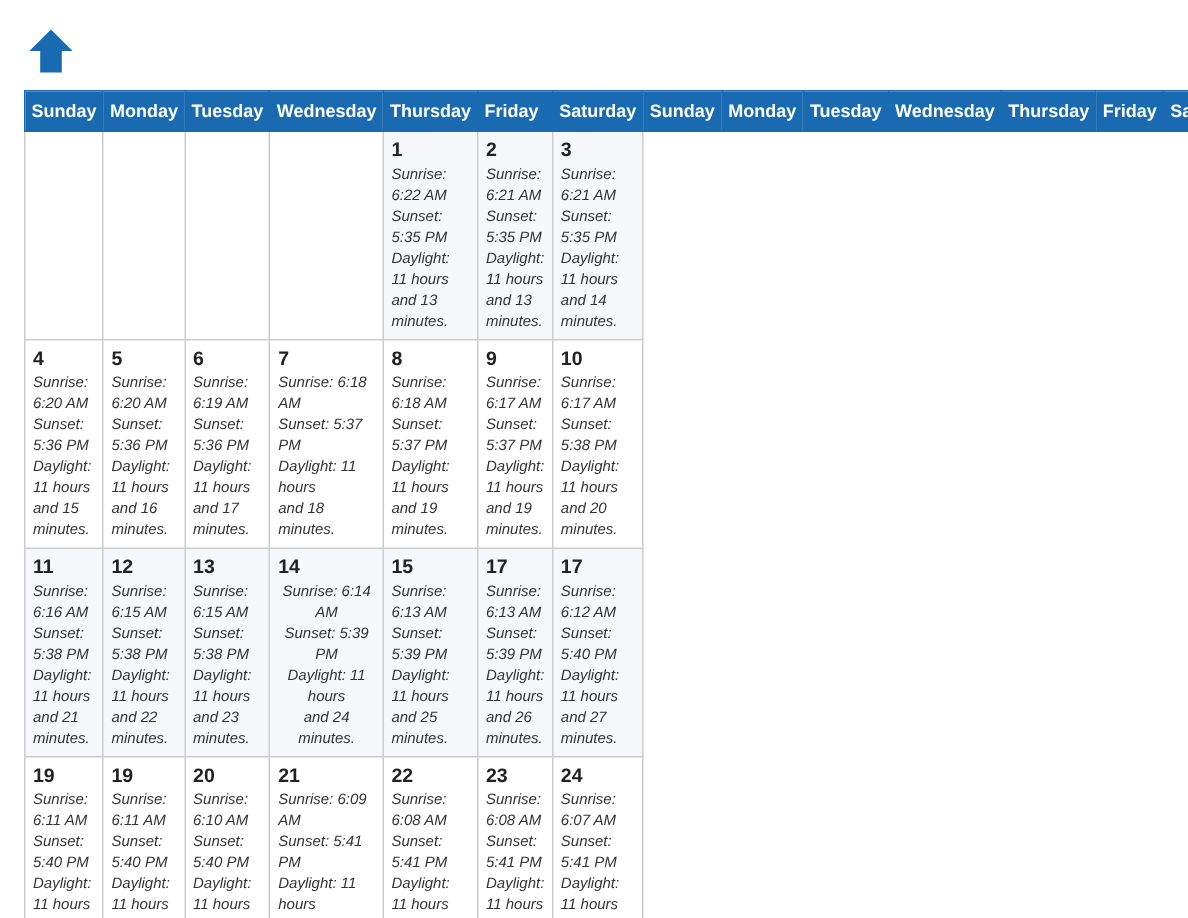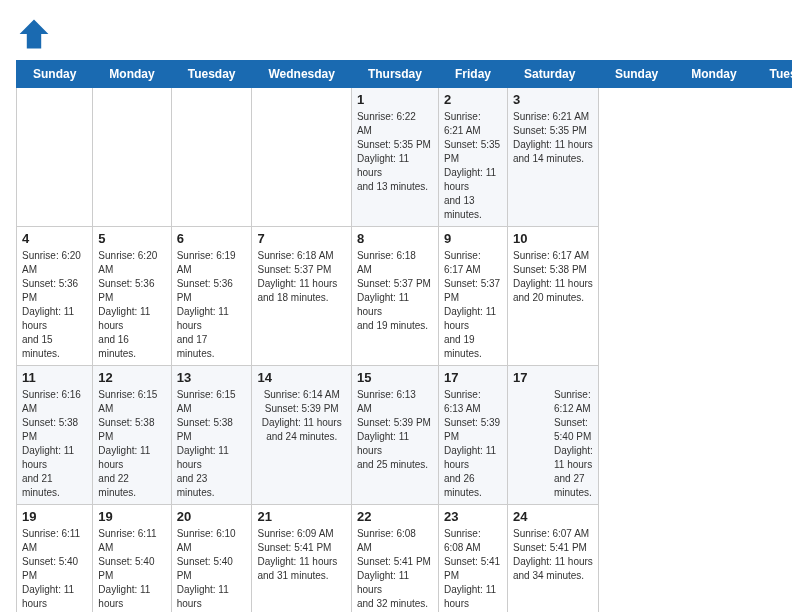--- a/index.html
+++ b/index.html
@@ -55,21 +55,21 @@
     table {
       width: 100%;
       border-collapse: collapse;
       font-size: 11px;
     }
     thead tr {
       background: #1a6ab1;
       color: #fff;
     }
     thead th {
-      padding: 6px 16px;
+      padding: 6px 4px;
       text-align: left;
       font-size: 12px;
       font-weight: bold;
       border: 1px solid #1a6ab1;
     }
     tbody tr {
       background: #fff;
     }
     tbody tr:nth-child(odd) {
       background: #f5f7fa;
@@ -85,20 +85,21 @@
       font-size: 13px;
       font-weight: bold;
       color: #222;
       display: block;
       margin-bottom: 3px;
     }
     .day-info {
       font-size: 10px;
       color: #333;
       line-height: 1.4;
+      font-style: italic;
     }
     .empty-cell {
       background: #fff;
     }
   </style>
 </head>
 <body>
 
 <div class="header">
   <div class="logo">
@@ -252,21 +253,21 @@
         </td>
         <td>
           <span class="day-number">17</span>
           <div class="day-info" style="white-space: pre-line;">Sunrise: 6:13 AM
 Sunset: 5:39 PM
 Daylight: 11 hours
 and 26 minutes.</div>
         </td>
         <td>
           <span class="day-number">17</span>
-          <div class="day-info" style="white-space: pre-line; margin-left: 41px;">Sunrise: 6:12 AM
+          <div class="day-info" style="white-space: pre-line;">Sunrise: 6:12 AM
 Sunset: 5:40 PM
 Daylight: 11 hours
 and 27 minutes.</div>
         </td>
       </tr>
       <tr>
         <td>
           <span class="day-number">19</span>
           <div class="day-info" style="white-space: pre-line;">Sunrise: 6:11 AM
 Sunset: 5:40 PM

